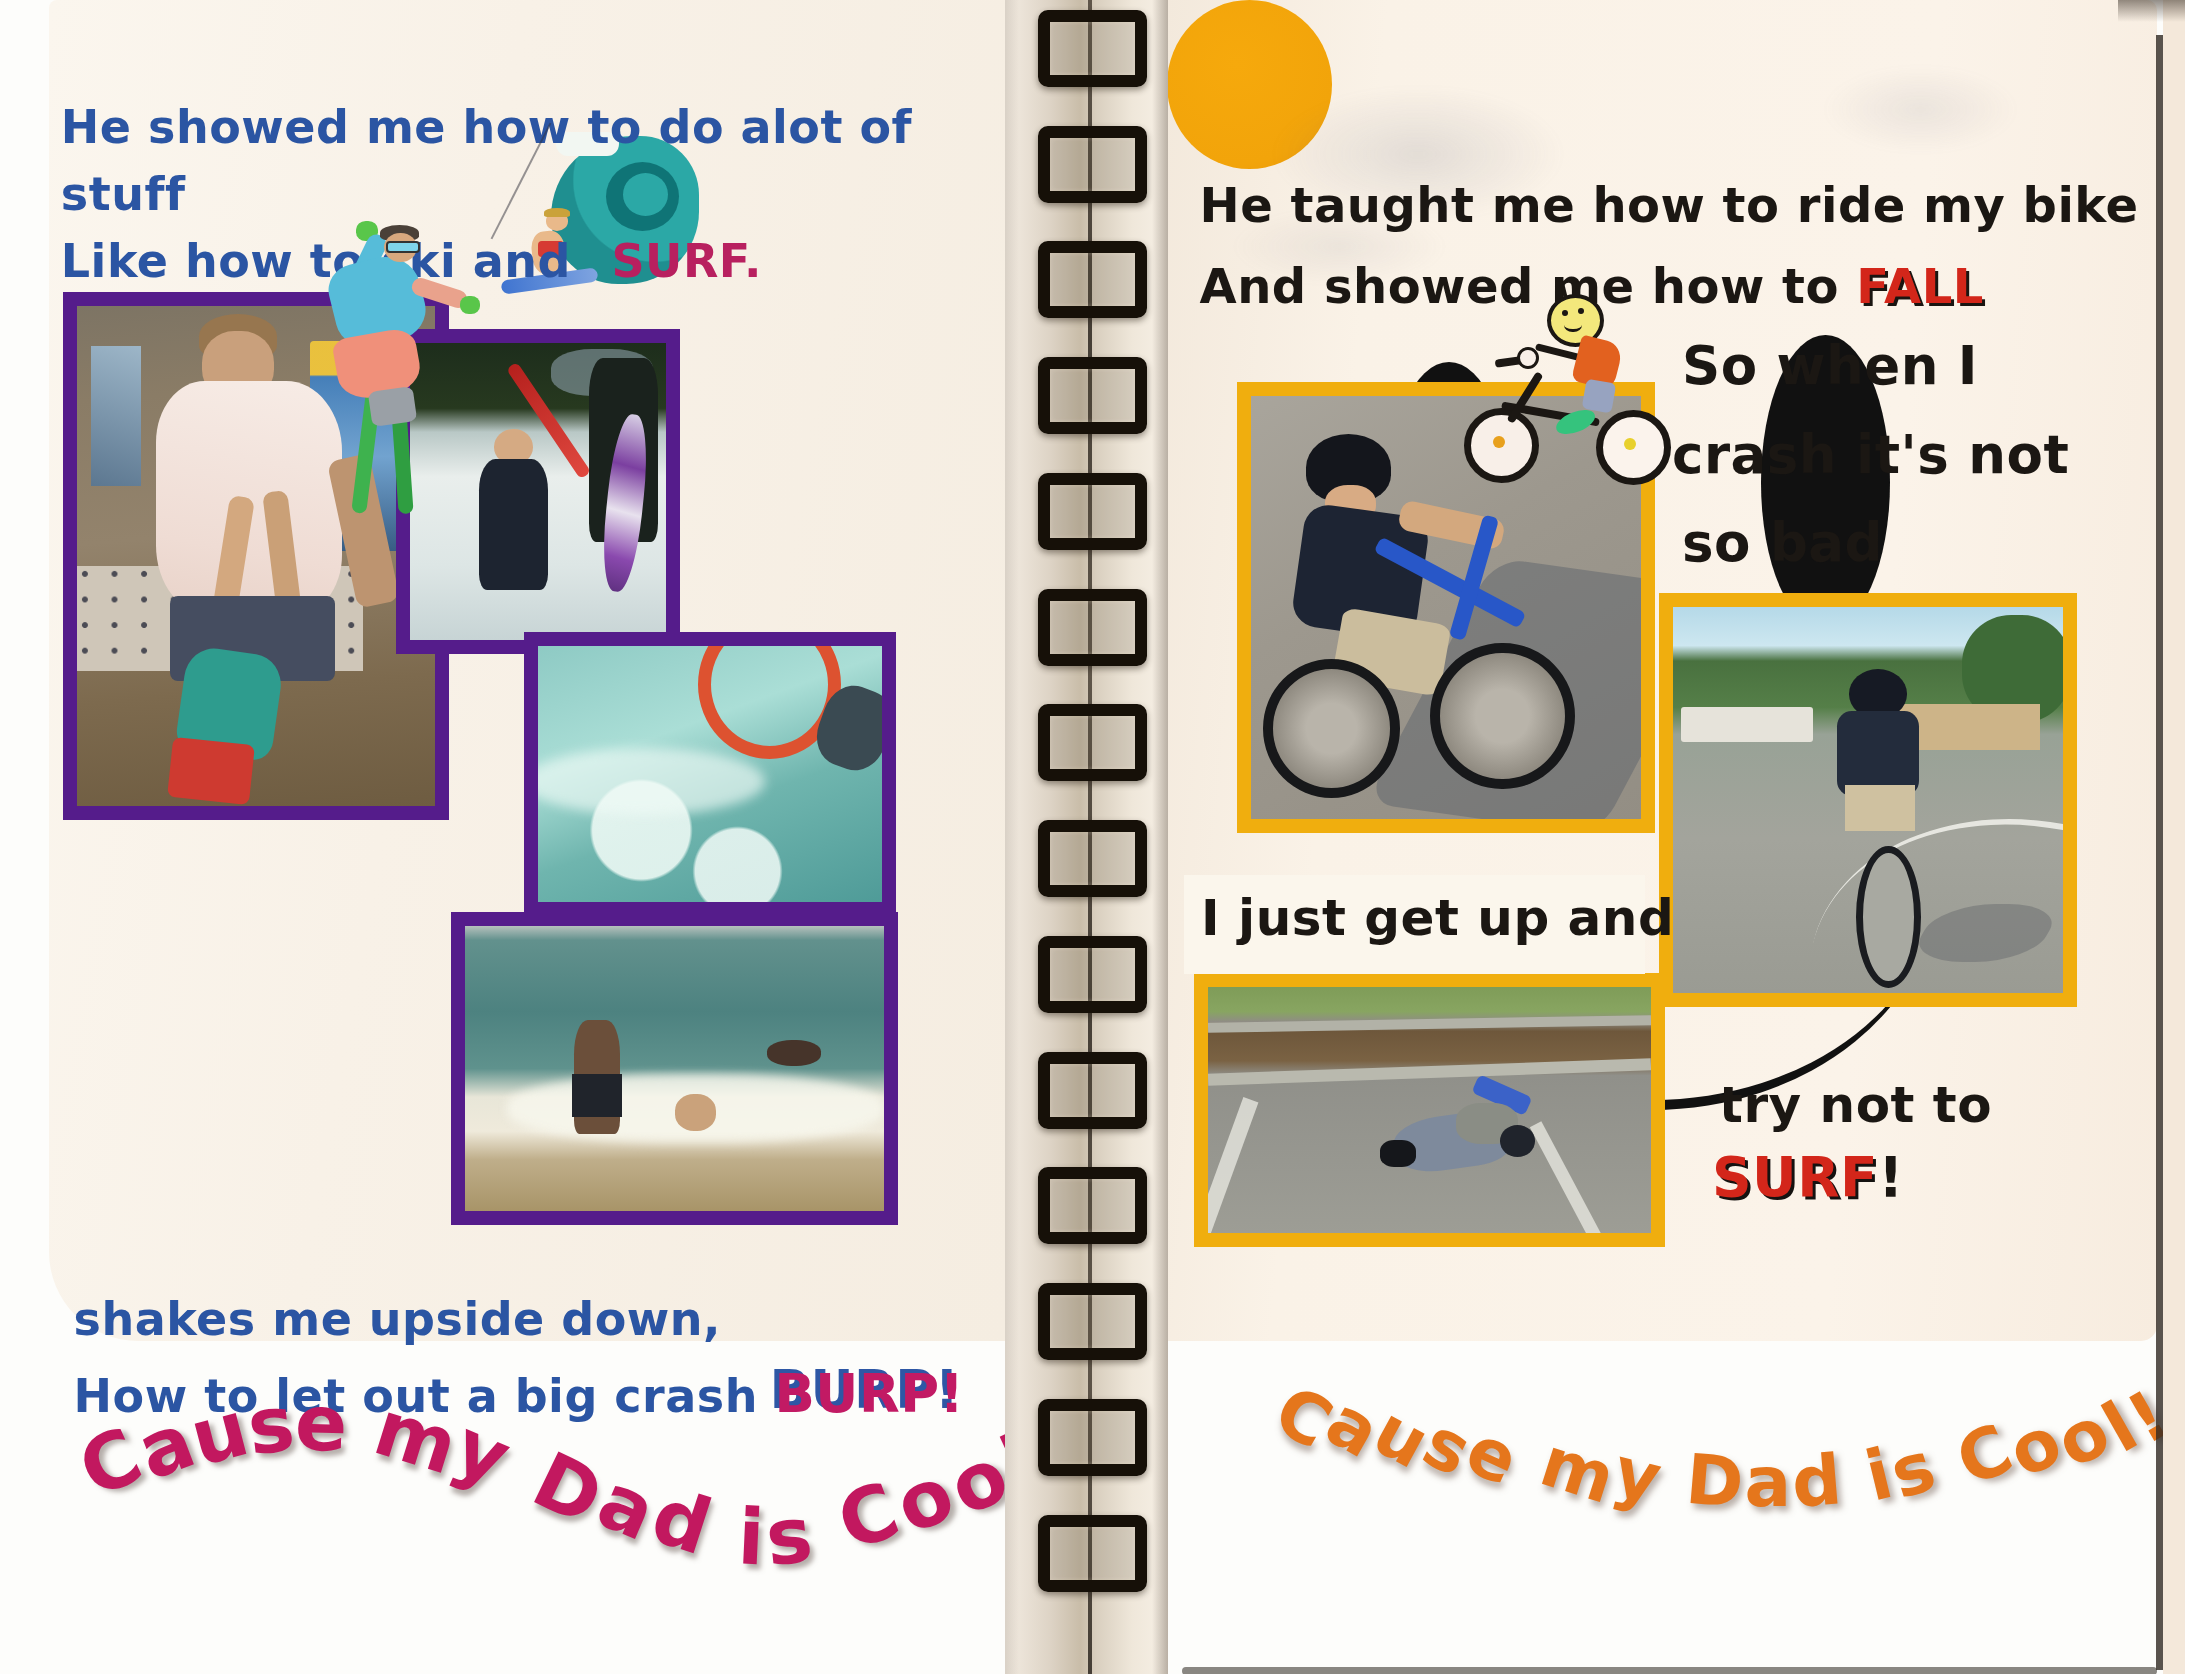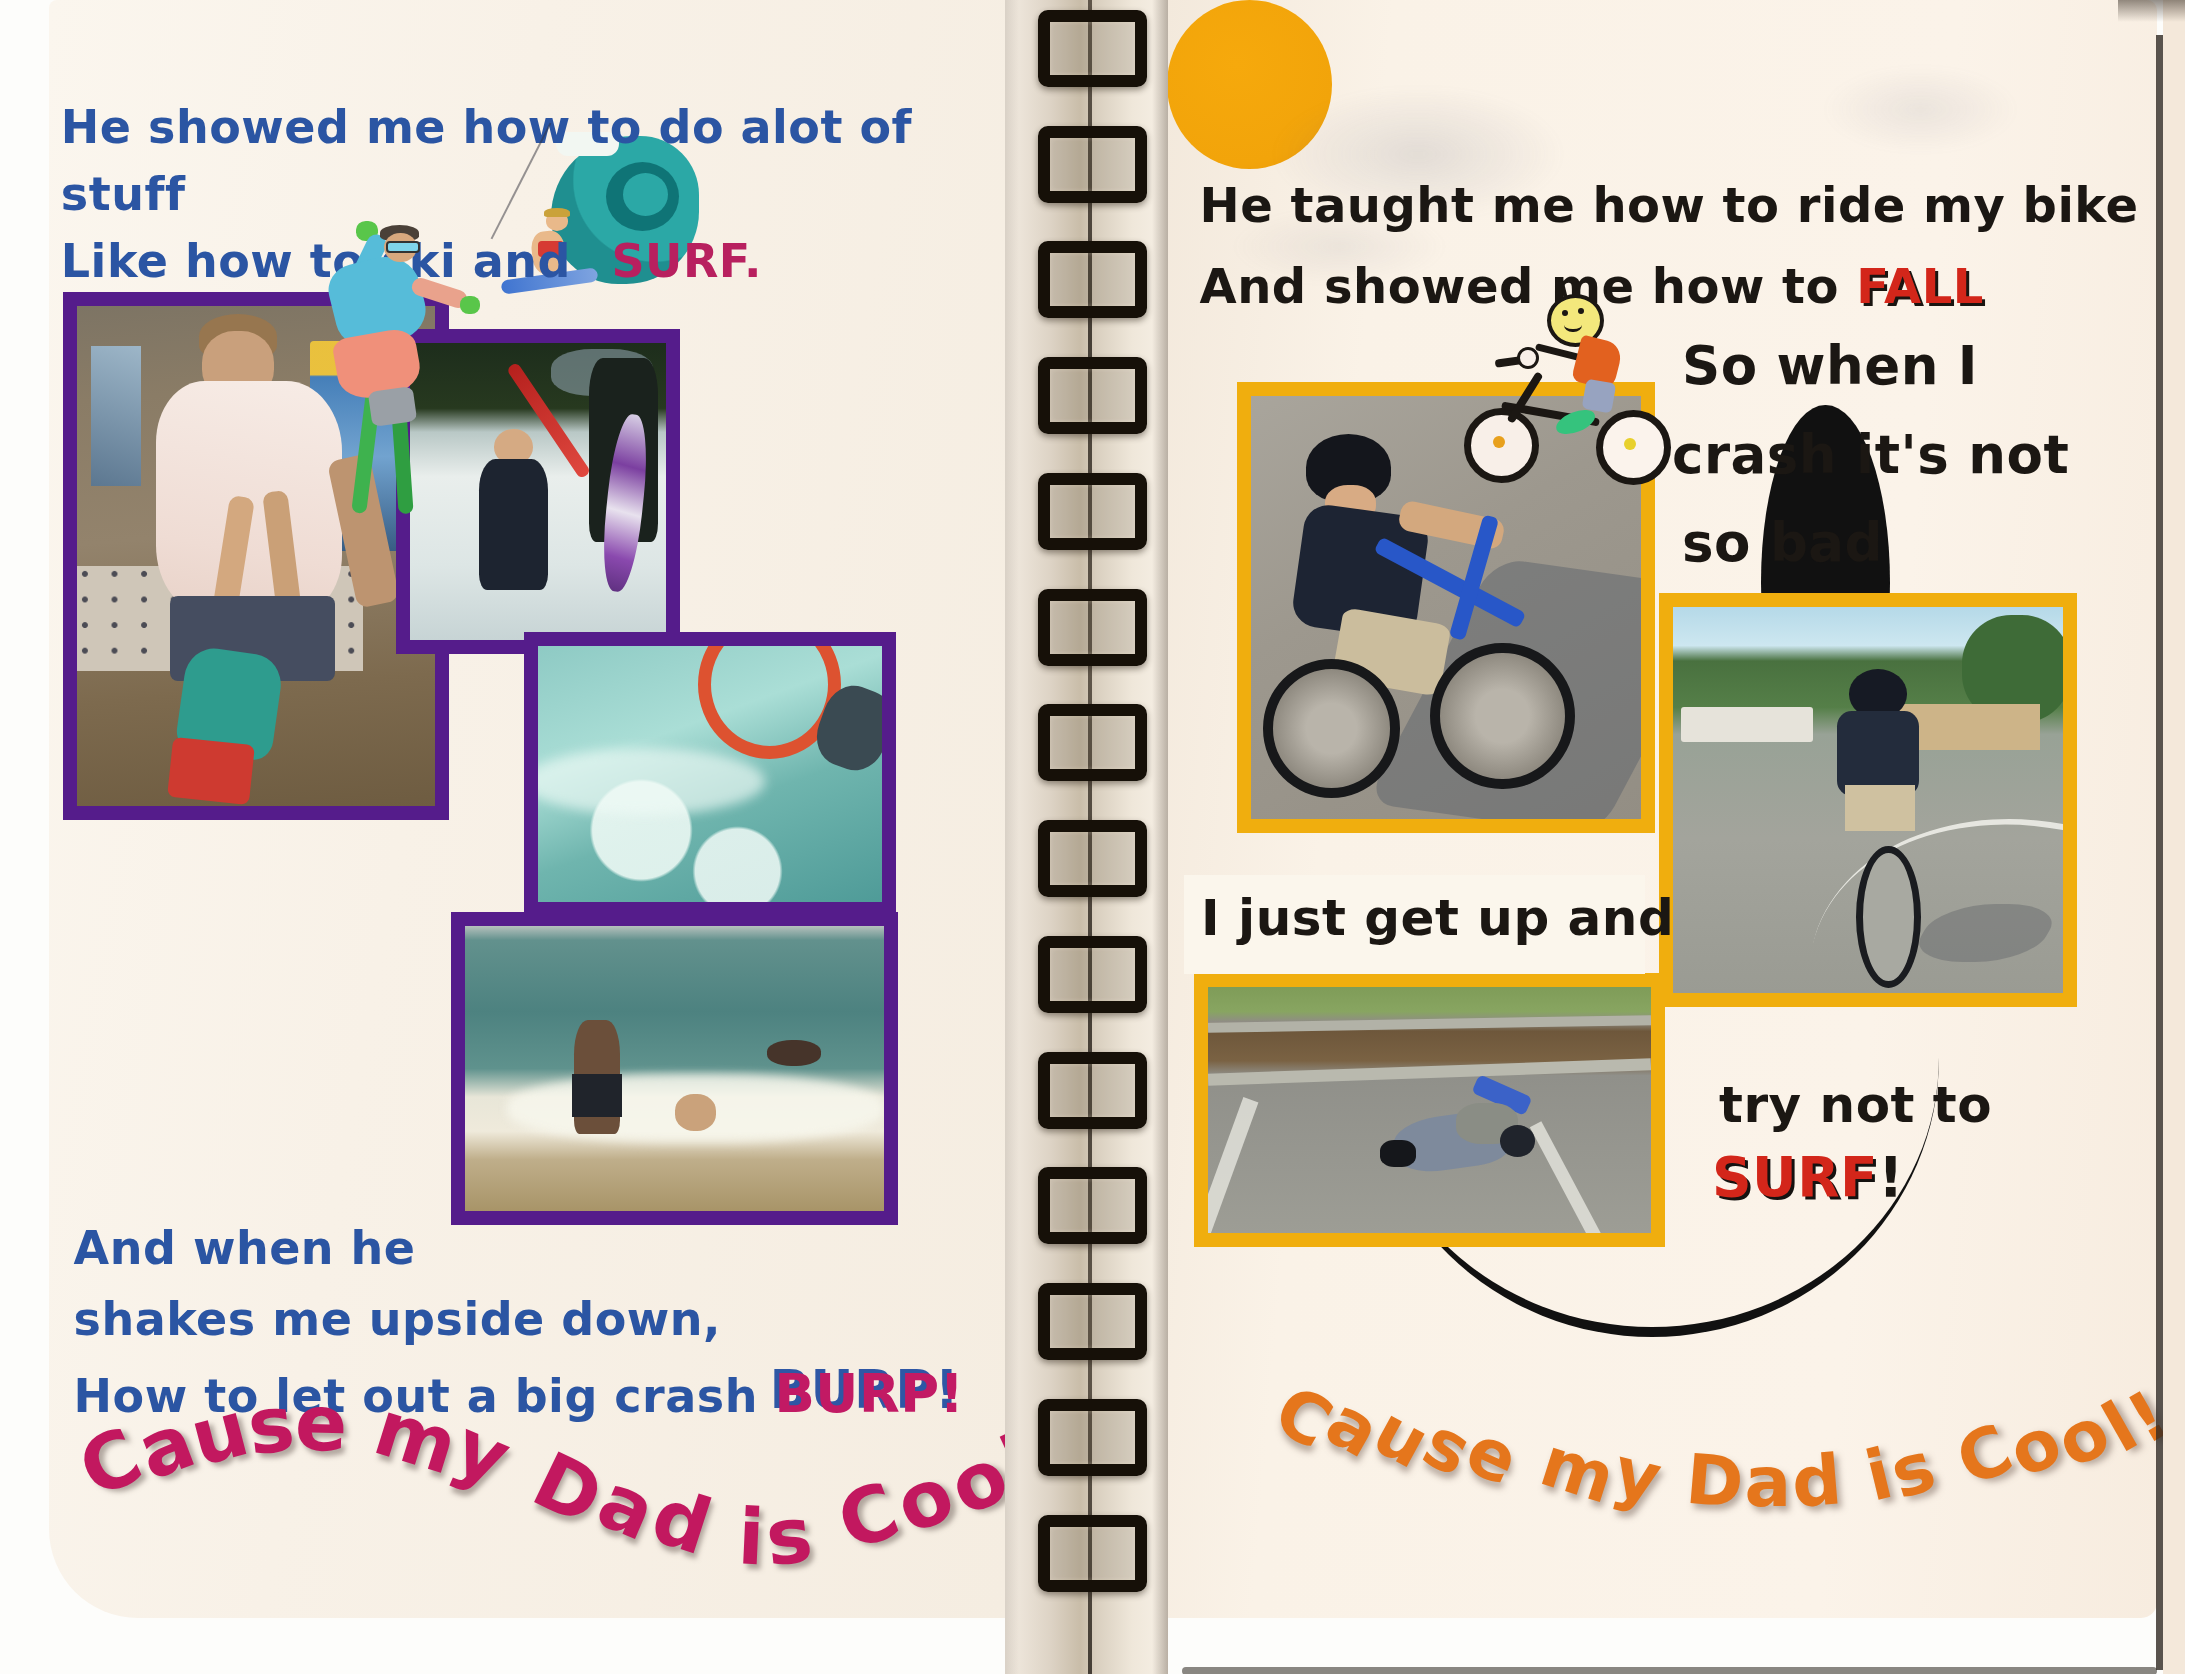--- a/index.html
+++ b/index.html
@@ -1,18 +1,18 @@
 <!DOCTYPE html>
 <html style="--page-cream: #f8f1e7; --left-blue: #2b55a3; --surf-pink: #b8205f; --burp-pink: #c21a64; --arc-left-pink: #c2185f; --text-black: #1b1713; --fall-red: #d3261a; --arc-orange: #e5761c; --frame-purple: #551c8b; --frame-gold: #f0ae0e; --smiley-yellow: #f6a90c; --binding-dark: #161008;"><head>
 <meta charset="utf-8">
 <style>
   html,body{margin:0;padding:0;background:#ffffff;}
   .scan{position:relative;width:2186px;height:1675px;background:#fdfdfb;overflow:hidden;
         font-family:"DejaVu Sans", sans-serif;}
-  .page{position:absolute;top:0;height:1618px;z-index:1;}
+  .page{position:absolute;top:0;height:1341px;z-index:1;}
   .page.left{left:49px;width:956px;
     background:linear-gradient(100deg,#fbf6ee 0%,#f8f1e7 40%,#f5ede1 100%);
     border-radius:7.9px 0 0 89px;}
   .page.right{left:1167px;width:990px;
     background:linear-gradient(95deg,#f3e9dc 0%,#faf2e7 20%,#fbf3e9 70%,#f7ecdf 100%);
     border-radius:0 9.9px 15.8px 0;}
   
   .t-blue{position:absolute;color:var(--left-blue,#2b55a3);font-size:46px;font-weight:700;
           letter-spacing:0.5px;white-space:nowrap;z-index:3;}
   .t-black{position:absolute;color:var(--text-black,#1b1713);font-size:48px;font-weight:700;
@@ -265,21 +265,20 @@
     </div>
 
     <div class="photo frame-purple" id="photo-beach" style="left:402px;" title="Dad and kids playing in the ocean waves">
       <div class="p4-foam"></div>
       <div class="p4-dad"></div>
       <div class="p4-dad-shorts"></div>
       <div class="p4-kid"></div>
       <div class="p4-swimmer"></div>
     </div>
 
-    <div class="t-blue" style="left:24.6px;top:1221px;">And when he</div>
     <div class="t-blue" style="left:24.6px;top:1292px;">shakes me upside down,</div>
     <div class="t-blue" style="left:24.6px;top:1363px;">
       <span>How to let out a big crash </span><span class="burp">BURP!</span>
     </div>
 
     <div class="arc arc-left" style="left:33px;"><span style="transform: translateY(-17.6px) rotate(-24.7deg);">C</span><span style="transform: translateY(-34px) rotate(-20.8deg);">a</span><span style="transform: translateY(-47px) rotate(-14.6deg);">u</span><span style="transform: translateY(-55px) rotate(-6.8deg);">s</span><span style="transform: translateY(-57px) rotate(1.7deg);">e</span><span style="transform: translateY(-53px) rotate(10deg);">&nbsp;</span><span style="transform: translateY(-43px) rotate(17.3deg);">m</span><span style="transform: translateY(-28px) rotate(22.7deg);">y</span><span style="transform: translateY(-10.3px) rotate(25.6deg);">&nbsp;</span><span style="transform: translateY(8.5px) rotate(25.7deg);">D</span><span style="transform: translateY(26.4px) rotate(23.1deg);">a</span><span style="transform: translateY(41px) rotate(17.9deg);">d</span><span style="transform: translateY(52px) rotate(10.8deg);">&nbsp;</span><span style="transform: translateY(57px) rotate(2.6deg);">i</span><span style="transform: translateY(56px) rotate(-6deg);">s</span><span style="transform: translateY(48px) rotate(-13.9deg);">&nbsp;</span><span style="transform: translateY(36px) rotate(-20.3deg);">C</span><span style="transform: translateY(19.4px) rotate(-24.4deg);">o</span><span style="transform: translateY(1px) rotate(-26deg);">o</span><span style="transform: translateY(-17.6px) rotate(-24.7deg);">l</span></div>
 
     <div class="scratch" style="left:471px;"></div>
   </div>
 

